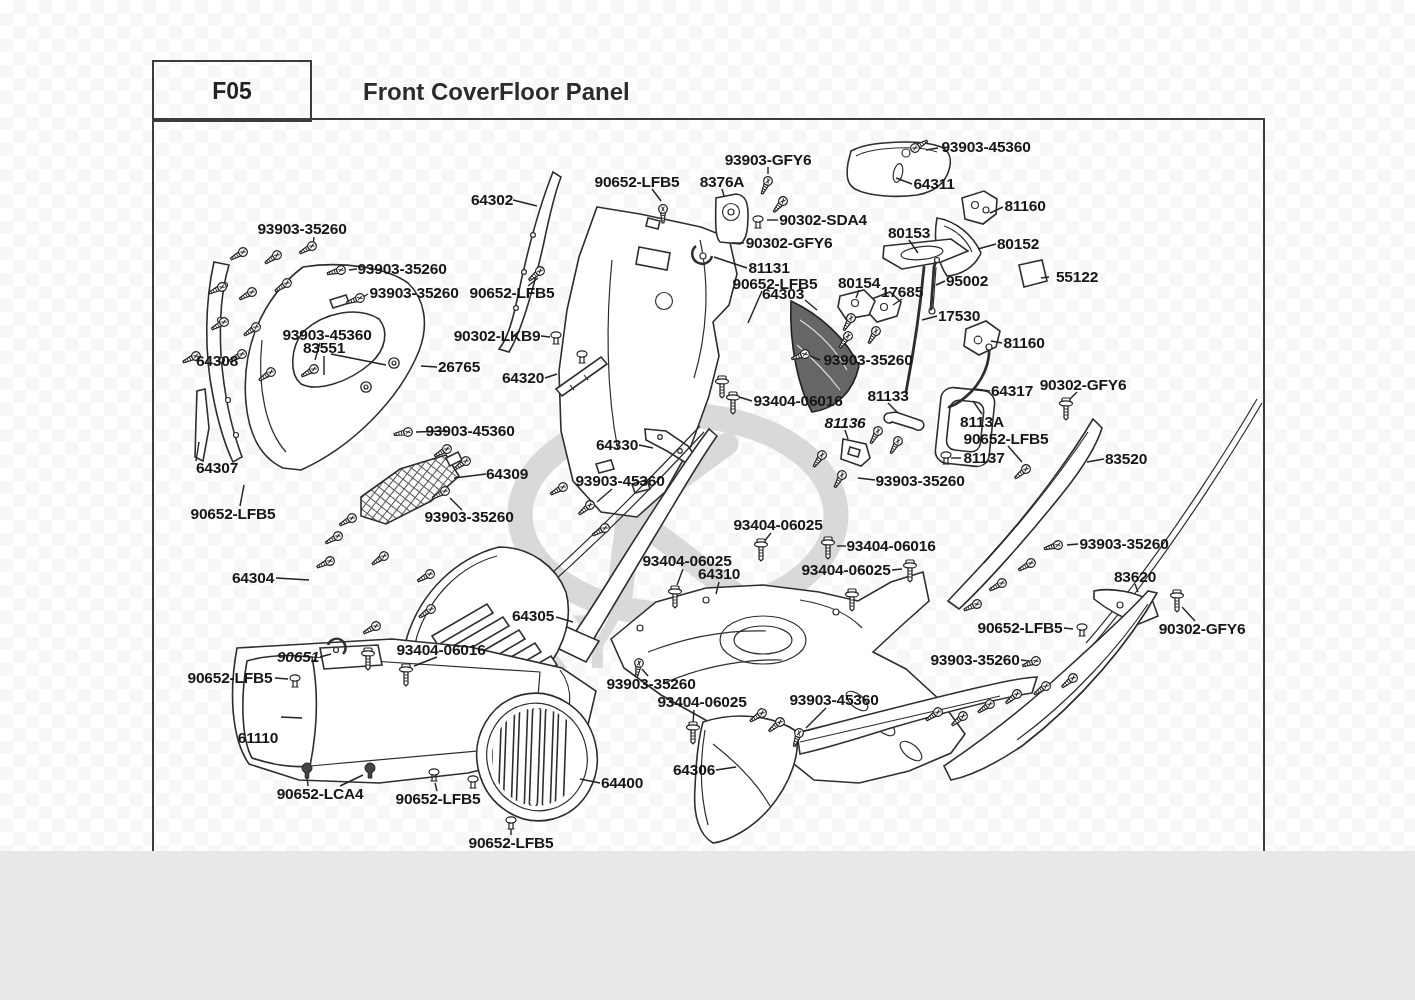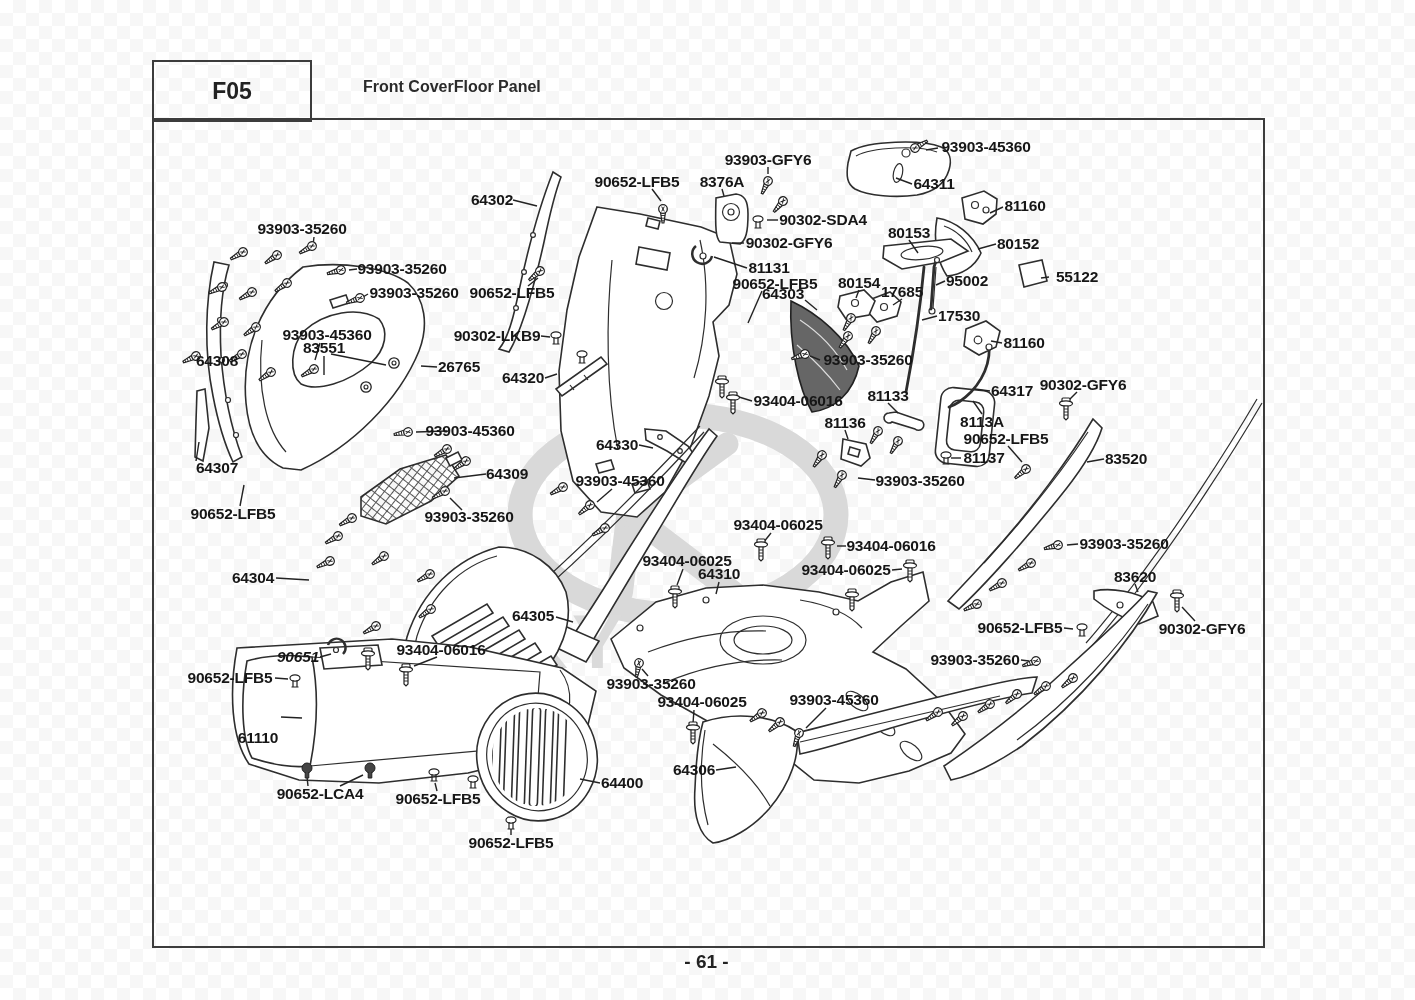--- a/index.html
+++ b/index.html
@@ -1,29 +1,29 @@
 <!DOCTYPE html>
 <html><head>
 <meta charset="utf-8">
 <style>
   html,body{margin:0;padding:0;background:#e8e8e8;}
   .page{
-    position:relative;width:1415px;height:1000px;overflow:hidden;
+    position:relative;width:1415px;height:851px;overflow:hidden;
     background:#ffffff;
     background-image:repeating-conic-gradient(#f7f7f7 0% 25%, #ffffff 0% 50%);
     background-size:26px 26px;
     font-family:"Liberation Sans", sans-serif;
   }
   .code-box{
     position:absolute;left:152px;top:60px;width:156px;height:58px;
     border:2px solid #3c3c3c;display:flex;align-items:center;justify-content:center;
     font-size:23px;font-weight:bold;color:#222;background:transparent;
   }
   .diagram-title{
-    position:absolute;left:363px;top:78px;font-size:16px;font-weight:bold;color:#2b2b2b;
+    position:absolute;left:363px;top:78px;font-size:24px;font-weight:bold;color:#2b2b2b;
     white-space:nowrap;
   }
   .main-box{
     position:absolute;left:152px;top:118px;width:1109px;height:826px;
     border:2px solid #3c3c3c;
   }
   .page-number{
     position:absolute;left:152px;top:951px;width:1109px;text-align:center;
     font-size:19px;font-weight:bold;color:#222;
   }
@@ -514,21 +514,21 @@
       <div class="part-label" style="left: 868px; top: 360px;">93903-35260</div>
       <div class="part-label" style="left: 217px; top: 361px;">64308</div>
       <div class="part-label" style="left: 459px; top: 367px;">26765</div>
       <div class="part-label" style="left: 523px; top: 378px;">64320</div>
       <div class="part-label" style="left: 1024px; top: 343px;">81160</div>
       <div class="part-label" style="left: 1083px; top: 385px;">90302-GFY6</div>
       <div class="part-label" style="left: 1012px; top: 391px;">64317</div>
       <div class="part-label" style="left: 798px; top: 401px;">93404-06016</div>
       <div class="part-label" style="left: 888px; top: 396px;">81133</div>
       <div class="part-label" style="left: 982px; top: 422px;">8113A</div>
-      <div class="part-label" style="left: 845px; top: 423px;">81136</div>
+      <div class="part-label" style="left: 845px; top: 423px; font-style: italic;">81136</div>
       <div class="part-label" style="left: 470px; top: 431px;">93903-45360</div>
       <div class="part-label" style="left: 1006px; top: 439px;">90652-LFB5</div>
       <div class="part-label" style="left: 617px; top: 445px;">64330</div>
       <div class="part-label" style="left: 984px; top: 458px;">81137</div>
       <div class="part-label" style="left: 1126px; top: 459px;">83520</div>
       <div class="part-label" style="left: 191px; top: 468px; margin-left: 26px;">64307</div>
       <div class="part-label" style="left: 507px; top: 474px;">64309</div>
       <div class="part-label" style="left: 620px; top: 481px;">93903-45360</div>
       <div class="part-label" style="left: 920px; top: 481px;">93903-35260</div>
       <div class="part-label" style="left: 233px; top: 514px;">90652-LFB5</div>

